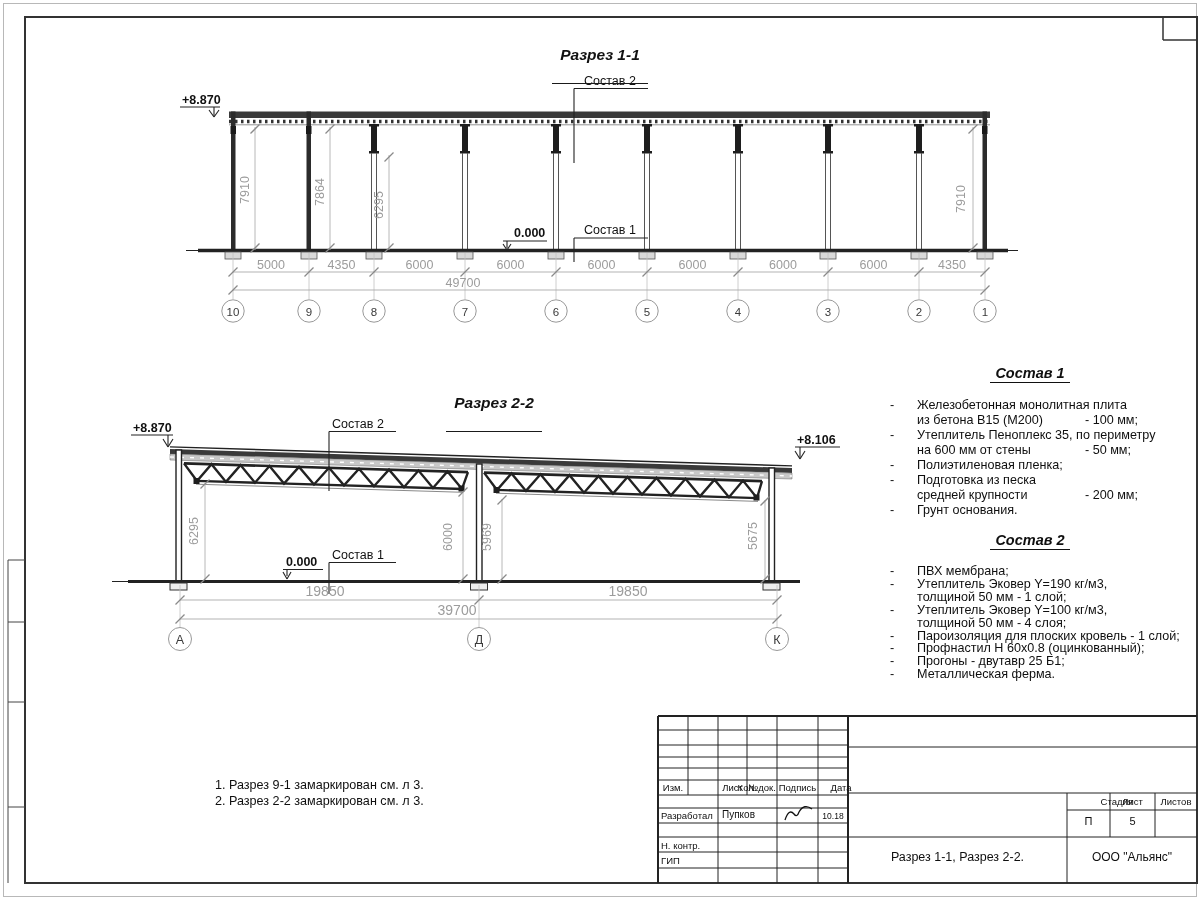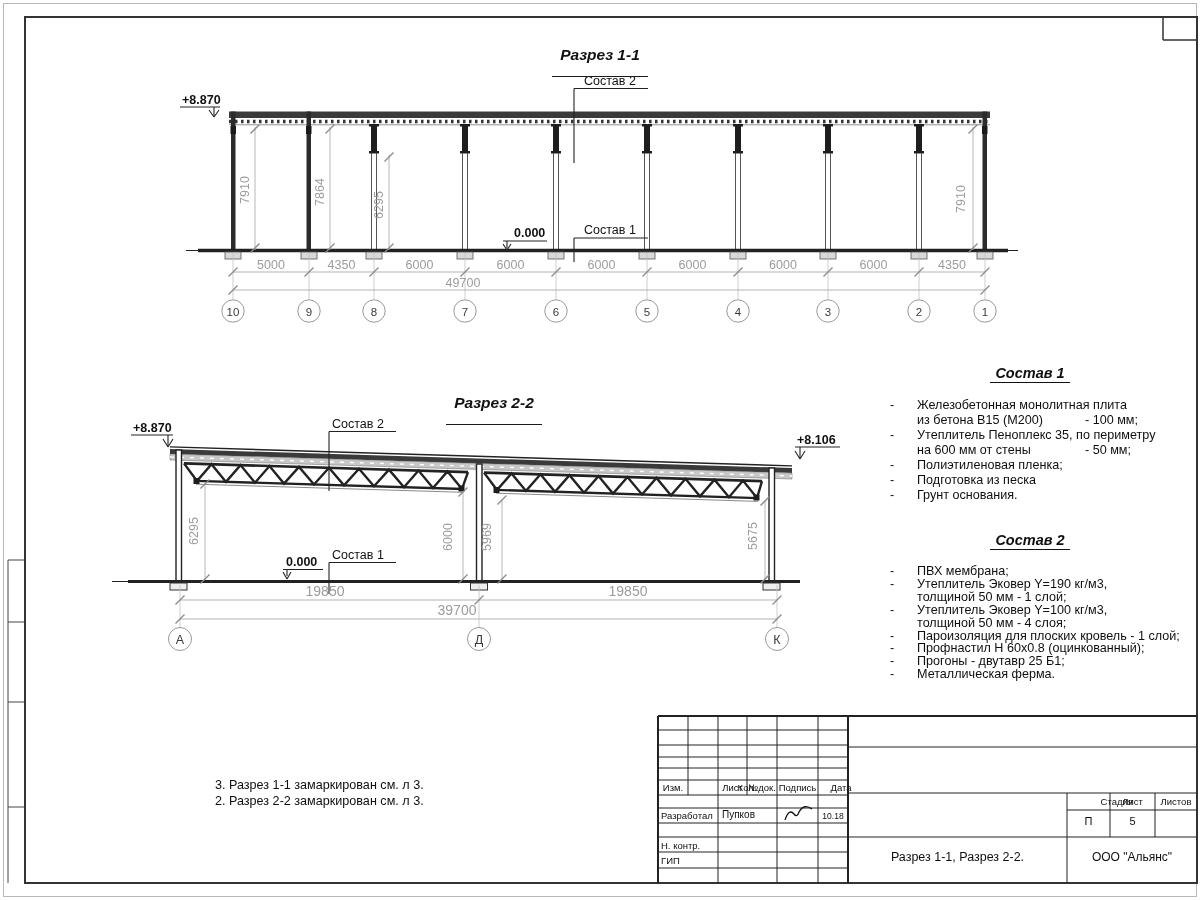--- a/index.html
+++ b/index.html
@@ -5,21 +5,21 @@
   html,body{margin:0;padding:0;background:#fff;}
   .sheet{position:relative;width:1200px;height:900px;background:#fff;overflow:hidden;
          font-family:"Liberation Sans",sans-serif;color:#111;}
   svg{position:absolute;left:0;top:0;}
   svg text{font-family:"Liberation Sans",sans-serif;}
   .dimtxt{fill:#9c9c9c;font-size:12.5px;}
   .bubtxt{fill:#3a3a3a;font-size:11.5px;}
   .lbltxt{fill:#111;font-size:12.5px;}
   .elevtxt{fill:#111;font-size:12.5px;font-weight:bold;}
   .sec-title{position:absolute;font-style:italic;font-weight:bold;font-size:15.5px;
-             text-align:center;border-bottom:1.3px solid #1a1a1a;padding-bottom:12px;}
+             text-align:center;border-bottom:1.3px solid #1a1a1a;padding-bottom:19px;}
   .sostav{position:absolute;width:320px;font-size:12.6px;color:#0f0f0f;}
   .sostav .hd{font-style:italic;font-weight:bold;font-size:14.5px;text-align:center;
               width:80px;margin:0 auto 15px auto;border-bottom:1.2px solid #111;padding-bottom:1px;}
   .sostav .item,.sostav .cont{position:relative;padding-left:47px;}
   .s1 .item,.s1 .cont{line-height:15px;}
   .s2 .item,.s2 .cont{line-height:12.9px;}
   .sostav .dash{position:absolute;left:20px;}
   .sostav .val{position:absolute;left:215px;}
   .notes{position:absolute;left:215px;top:778px;font-size:12.6px;line-height:15.5px;color:#0f0f0f;}
   .tb{position:absolute;font-size:9.5px;color:#0f0f0f;white-space:nowrap;}
@@ -382,38 +382,39 @@
 <div class="sec-title" style="left:446px;top:394px;width:96px;">Разрез 2-2</div>
 
 <div class="sostav s1" style="left:870px;top:365px;">
   <div class="hd">Состав 1</div>
   <div class="item"><span class="dash">-</span><span>Железобетонная  монолитная плита</span></div>
   <div class="cont"><span>из бетона В15 (М200)</span><span class="val">- 100 мм;</span></div>
   <div class="item"><span class="dash">-</span><span>Утеплитель Пеноплекс 35, по периметру</span></div>
   <div class="cont"><span>на 600 мм от стены</span><span class="val">- 50 мм;</span></div>
   <div class="item"><span class="dash">-</span><span>Полиэтиленовая пленка;</span></div>
   <div class="item"><span class="dash">-</span><span>Подготовка из песка</span></div>
+  <div class="cont"><span>средней крупности</span><span class="val">- 200 мм;</span></div>
   <div class="item"><span class="dash">-</span><span>Грунт основания.</span></div>
 </div>
 
 <div class="sostav s2" style="left:870px;top:532px;">
   <div class="hd">Состав 2</div>
   <div class="item"><span class="dash">-</span><span>ПВХ мембрана;</span></div>
   <div class="item"><span class="dash">-</span><span>Утеплитель Эковер Y=190 кг/м3,</span></div>
   <div class="cont"><span>толщиной 50 мм - 1 слой;</span></div>
   <div class="item"><span class="dash">-</span><span>Утеплитель Эковер Y=100 кг/м3,</span></div>
   <div class="cont"><span>толщиной 50 мм - 4 слоя;</span></div>
   <div class="item"><span class="dash">-</span><span>Пароизоляция для плоских кровель - 1 слой;</span></div>
   <div class="item"><span class="dash">-</span><span>Профнастил Н 60х0.8 (оцинкованный);</span></div>
   <div class="item"><span class="dash">-</span><span>Прогоны - двутавр 25 Б1;</span></div>
   <div class="item"><span class="dash">-</span><span>Металлическая ферма.</span></div>
 </div>
 
 <div class="notes">
-  <div>3. Разрез 1-1 замаркирован см. л 3.</div>
+  <div>1. Разрез 9-1 замаркирован см. л 3.</div>
   <div>2. Разрез 2-2 замаркирован см. л 3.</div>
 </div>
 
 <span class="tb tbc" style="left:658px;top:782px;width:30px;">Изм.</span>
 <span class="tb tbc" style="left:688px;top:782px;width:30px;padding-left:44px;">Кол.</span>
 <span class="tb tbc" style="left:718px;top:782px;width:29px;">Лист</span>
 <span class="tb tbc" style="left:747px;top:782px;width:30px;">№док.</span>
 <span class="tb tbc" style="left:777px;top:782px;width:41px;">Подпись</span>
 <span class="tb tbc" style="left:818px;top:782px;width:30px;margin-left:8px;">Дата</span>
 <span class="tb" style="left:661px;top:810px;">Разработал</span>

